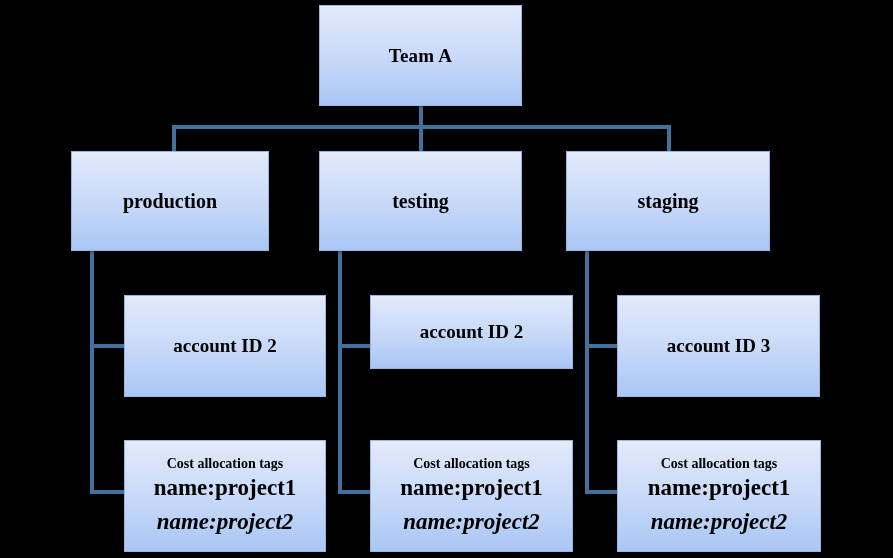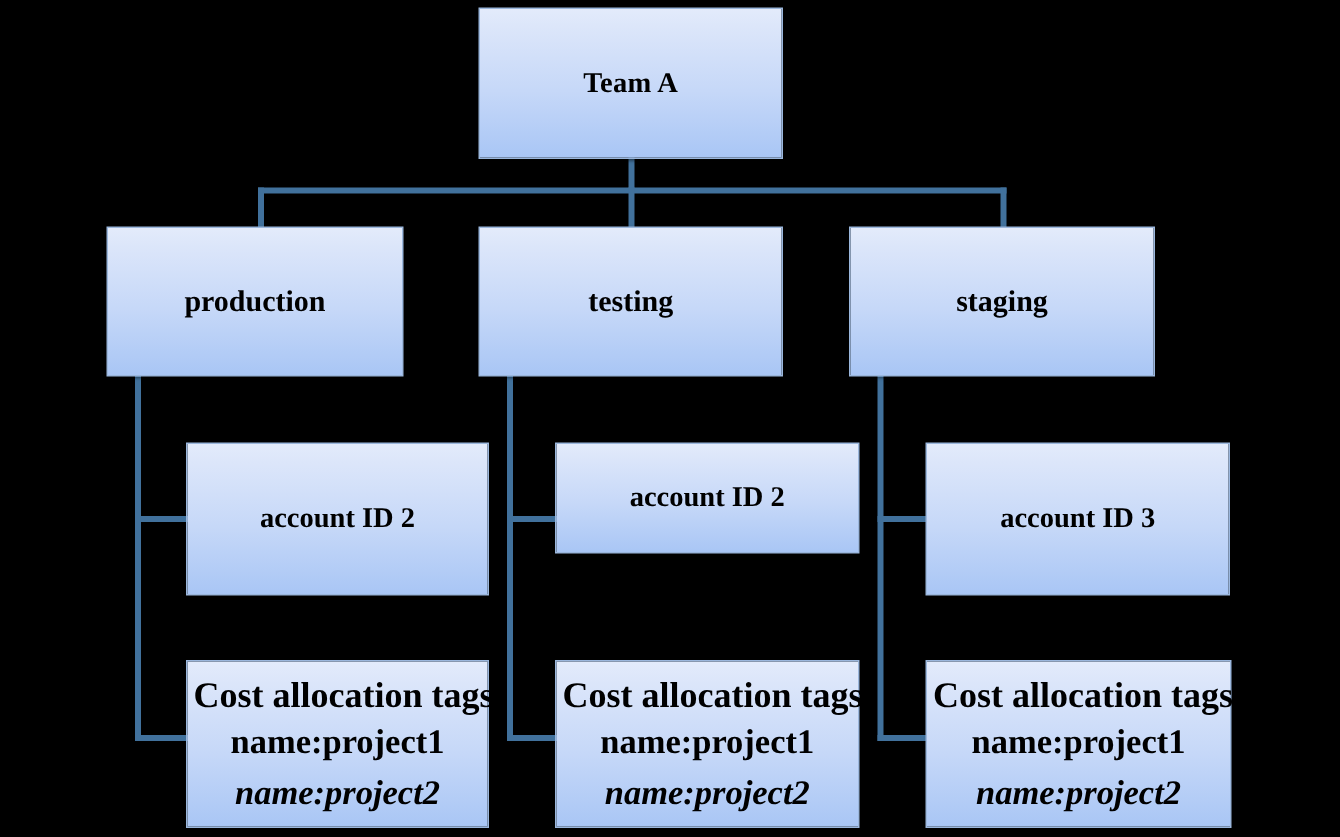--- a/index.html
+++ b/index.html
@@ -58,21 +58,21 @@
     display: block;
     width: 100%;
     padding: 0 4px;
     box-sizing: border-box;
   }
   .tags-lines .tline {
     display: block;
     line-height: 1.30;
     white-space: nowrap;
   }
-  .tags-lines .tline.t1 { font-size: 24px; }
+  .tags-lines .tline.t1 { font-size: 14px; }
   .tags-lines .tline.t2 { font-size: 23px; }
   .tags-lines .tline.t3 { font-size: 23px; padding-top: 4px; font-style: italic; }
 </style>
 </head>
 <body>
 
 <div id="canvas">
 
   <div class="conn conn-v" style="left:419px; top:105px; width:4px; height:22px;"></div>
   <div class="conn conn-h" style="left:172px; top:125px; width:499px; height:4px;"></div>

